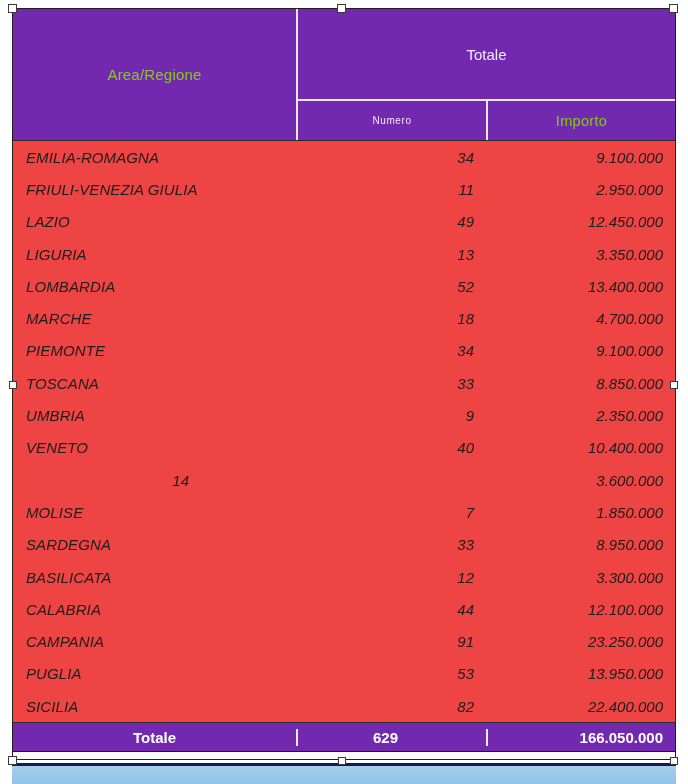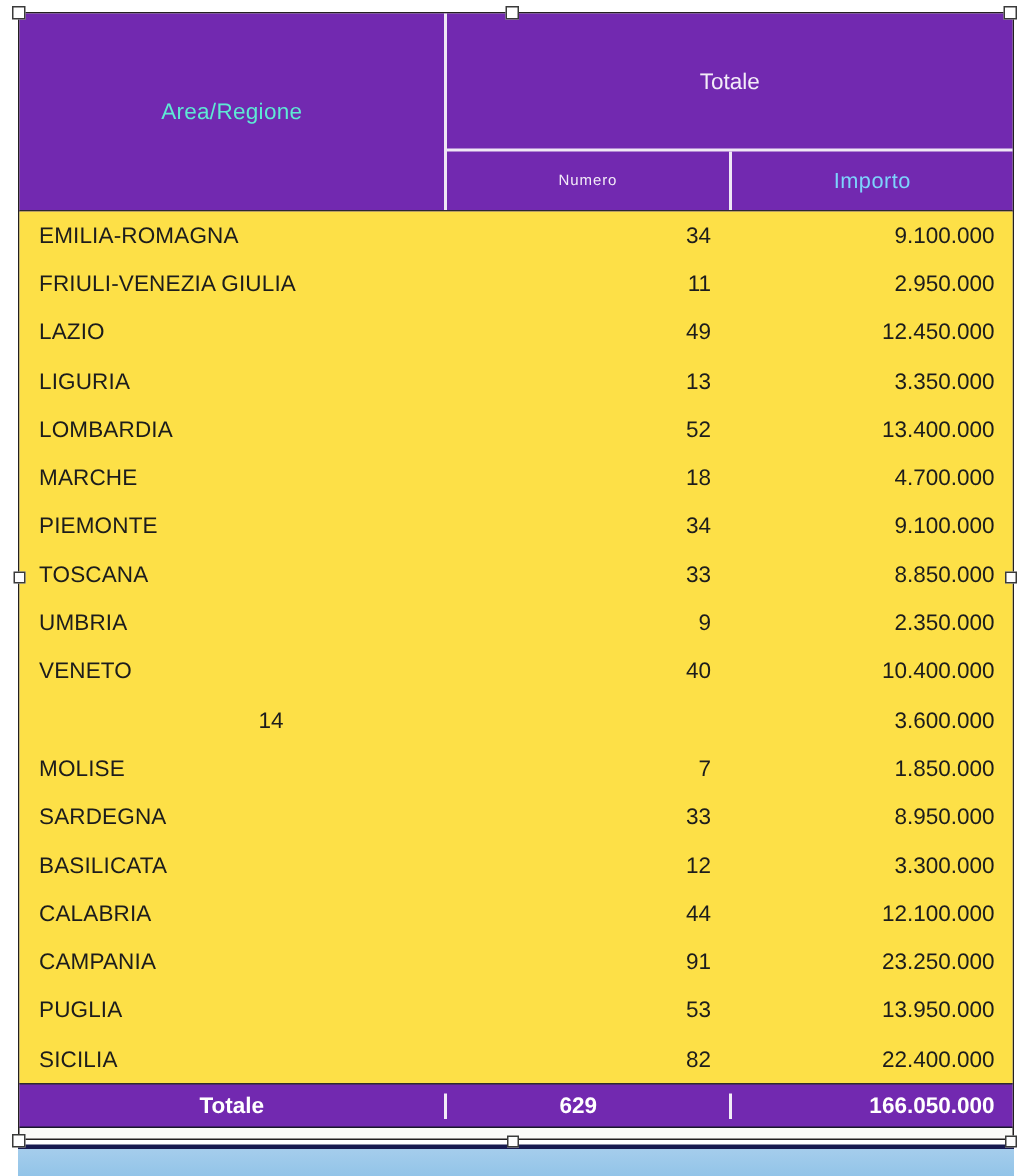--- a/index.html
+++ b/index.html
@@ -34,21 +34,21 @@
     background: #7229b0;
     box-sizing: border-box;
     border-bottom: 1px solid #2d2a2e;
   }
   .th-area {
     width: 285px;
     flex: 0 0 285px;
     display: flex;
     align-items: center;
     justify-content: center;
-    color: #5eead4;
+    color: #84cc16;
     font-size: 15px;
     letter-spacing: .2px;
     box-sizing: border-box;
     border-right: 2px solid #efe7f5;
   }
   .th-right {
     flex: 1 1 auto;
     display: flex;
     flex-direction: column;
   }
@@ -76,28 +76,29 @@
     font-size: 10px;
     letter-spacing: .6px;
     box-sizing: border-box;
     border-right: 2px solid #efe7f5;
   }
   .th-importo {
     flex: 1 1 auto;
     display: flex;
     align-items: center;
     justify-content: center;
-    color: #7dd3fc;
+    color: #84cc16;
     font-size: 14.5px;
     letter-spacing: .3px;
   }
 
   
   .tbody {
-    background: #fde047;
+    background: #ef4444;
+    font-style: italic;
   }
   .row {
     display: flex;
     height: 32.3px;
     align-items: center;
     color: #1c1c1c;
     font-size: 15px;
   }
   .c-area {
     width: 285px;

